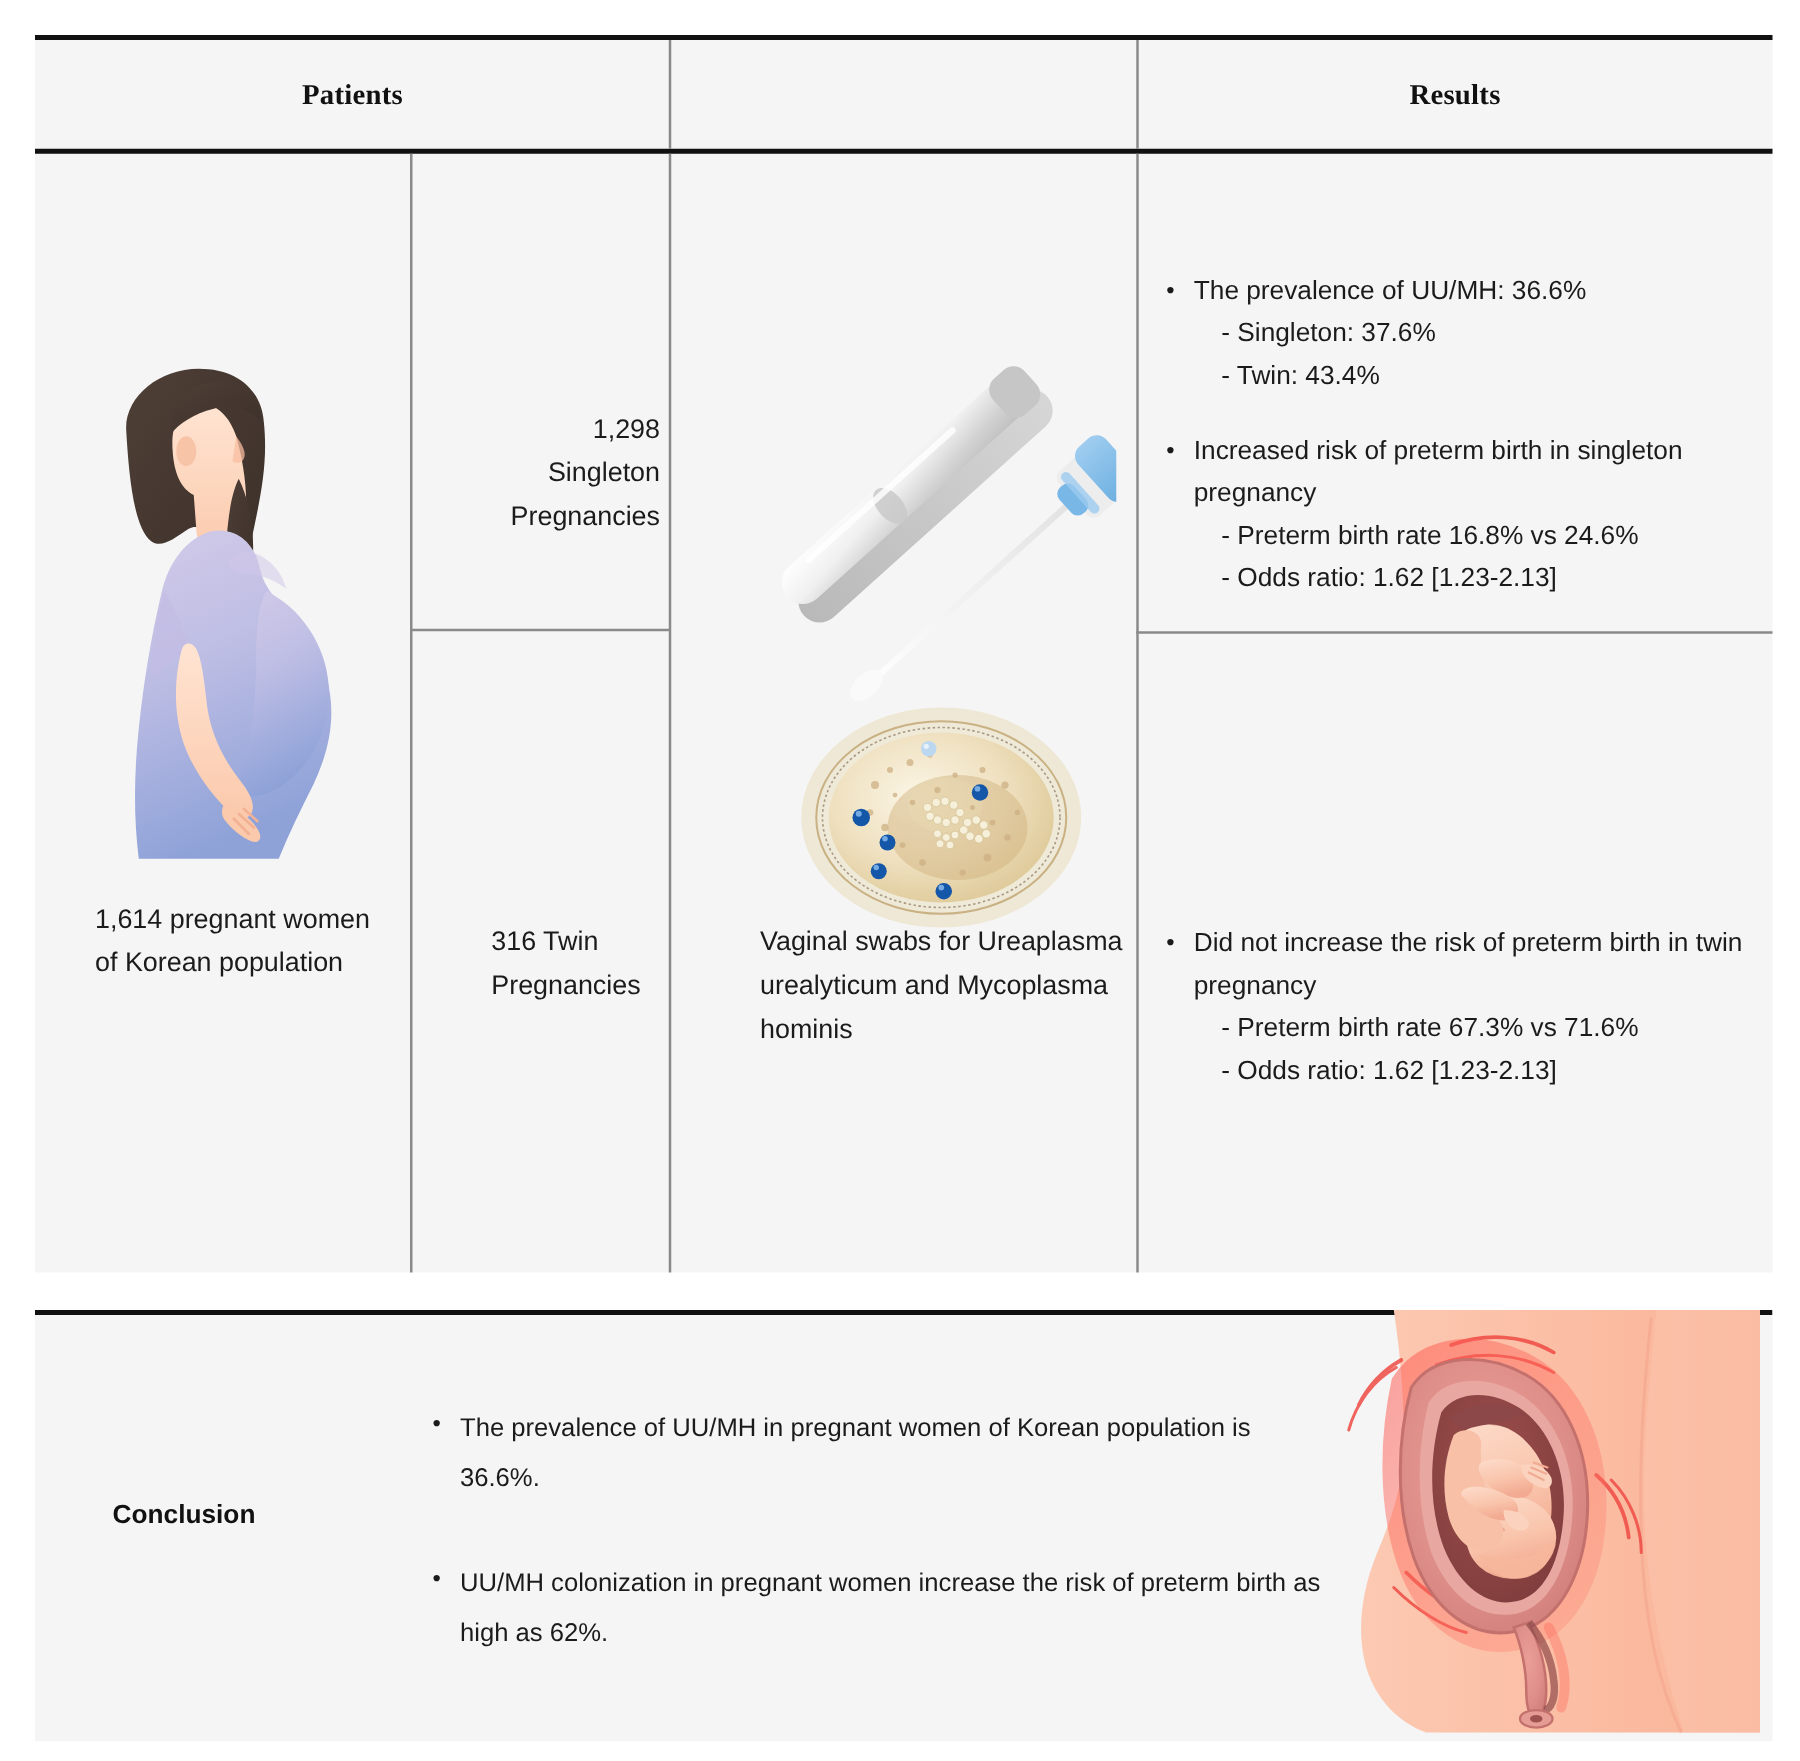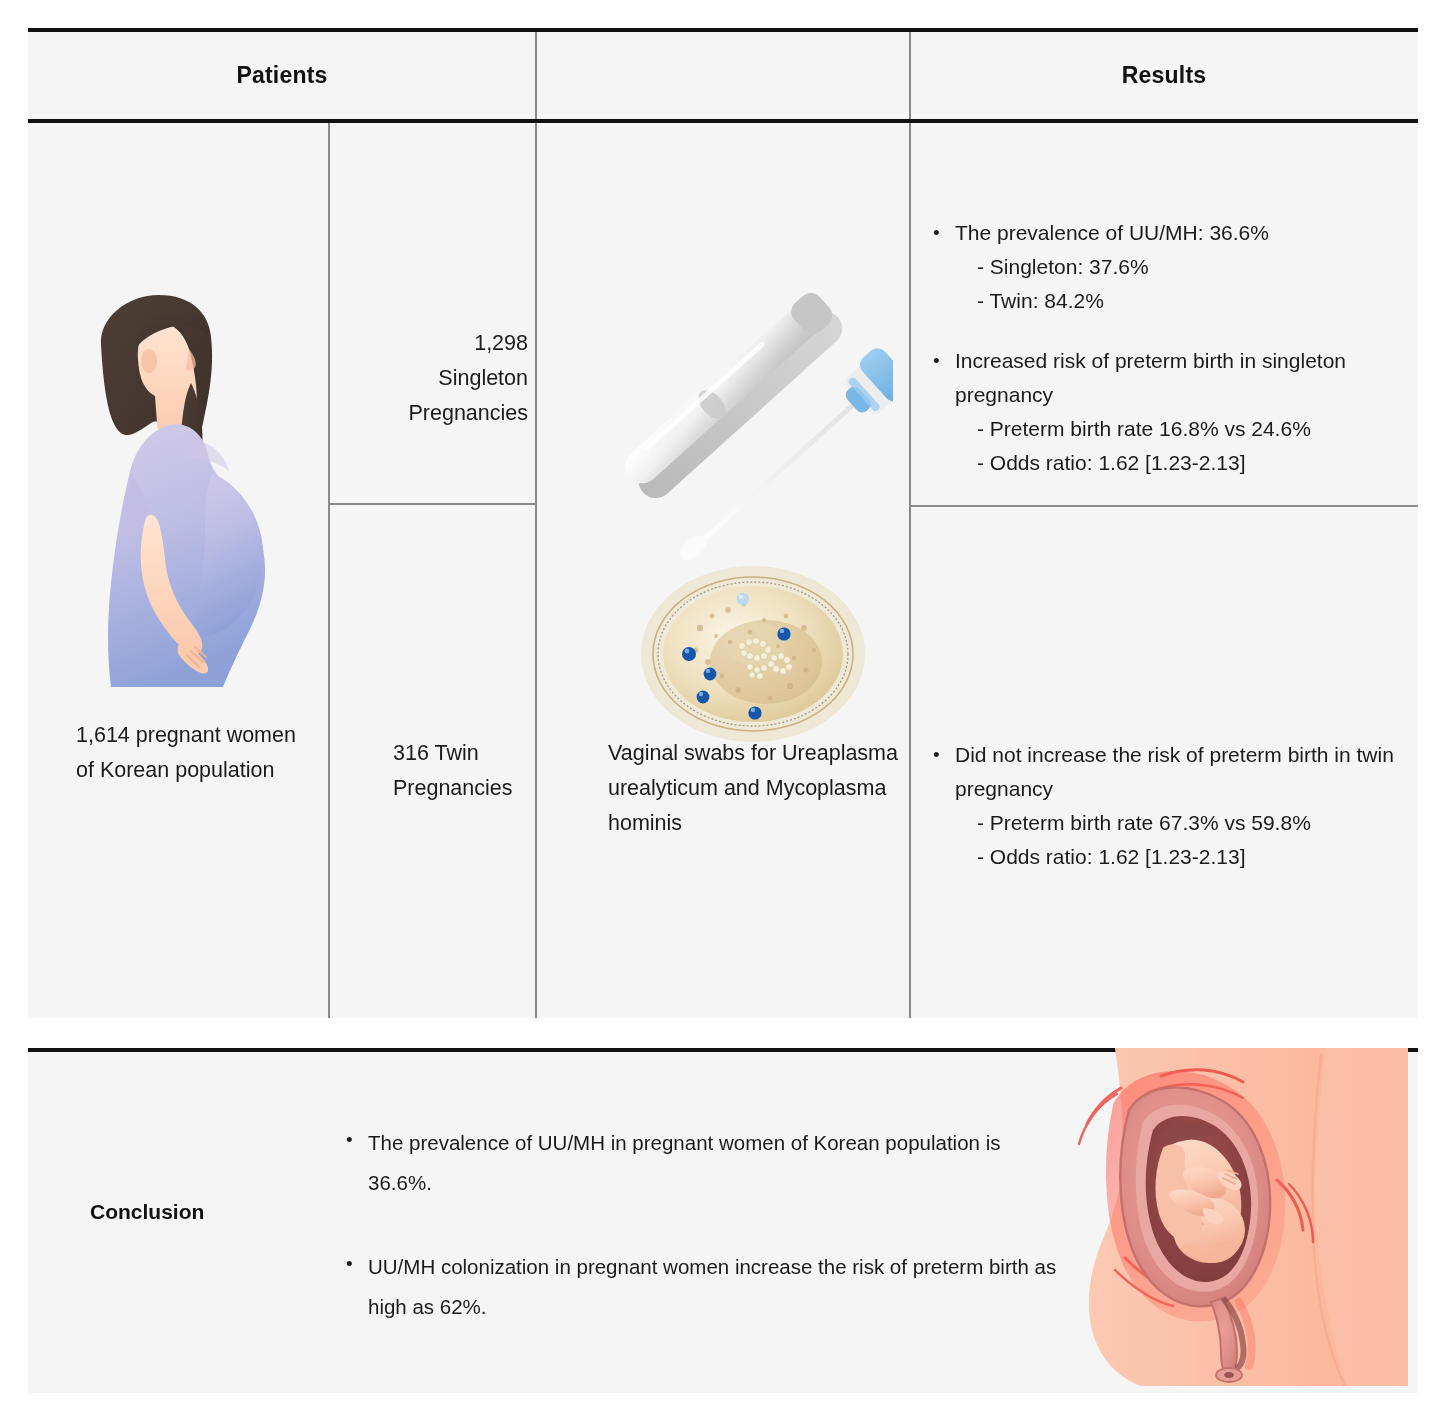--- a/index.html
+++ b/index.html
@@ -21,21 +21,21 @@
     background: #f5f5f5;
   }
   .thick-rule {
     position: absolute; left: 0; width: 100%;
     height: 4px; background: #111111;
   }
   .thick-rule.top { top: 0; }
   .thick-rule.headbot { top: 91px; }
 
   
-  .thead { position: absolute; left: 0; top: 4px; width: 100%; height: 87px; }
+  .thead { position: absolute; left: 0; top: 4px; width: 100%; height: 87px; font-family: Liberation Serif, serif; }
   .th {
     position: absolute; top: 0; height: 87px;
     display: flex; align-items: center; justify-content: center;
     font-size: 23px; font-weight: bold; letter-spacing: .2px;
     color: #111;
   }
   .th.patients    { left: 0px;   width: 508px; }
   .th.intervention{ left: 508px; width: 374px; }
   .th.results     { left: 882px; width: 508px; }
   .vline {
@@ -354,39 +354,39 @@
 
     <div class="cell-c3r2">Vaginal swabs for Ureaplasma urealyticum and Mycoplasma hominis</div>
 
     <div class="res-block r1">
       <div class="bullet-grp">
         <div class="blt">
           <span class="dot">•</span>
           <span class="txt">The prevalence of UU/MH: 36.6%</span>
         </div>
         <div class="sub" style="padding-left:22px">- Singleton: 37.6%</div>
-        <div class="sub" style="padding-left:22px">- Twin: 84.2%</div>
+        <div class="sub" style="padding-left:22px">- Twin: 43.4%</div>
       </div>
       <div class="bullet-grp">
         <div class="blt">
           <span class="dot">•</span>
           <span class="txt">Increased risk of preterm birth in singleton pregnancy</span>
         </div>
         <div class="sub" style="padding-left:22px">- Preterm birth rate 16.8% vs 24.6%</div>
         <div class="sub" style="padding-left:22px">- Odds ratio: 1.62 [1.23-2.13]</div>
       </div>
     </div>
 
     <div class="res-block r2">
       <div class="bullet-grp">
         <div class="blt">
           <span class="dot">•</span>
           <span class="txt">Did not increase the risk of preterm birth in twin pregnancy</span>
         </div>
-        <div class="sub" style="padding-left:22px">- Preterm birth rate 67.3% vs 59.8%</div>
+        <div class="sub" style="padding-left:22px">- Preterm birth rate 67.3% vs 71.6%</div>
         <div class="sub" style="padding-left:22px">- Odds ratio: 1.62 [1.23-2.13]</div>
       </div>
     </div>
   </div>
 
   <div class="concl-wrap">
     <div class="thick-rule top"></div>
 
     <div class="concl-title">Conclusion</div>
 

